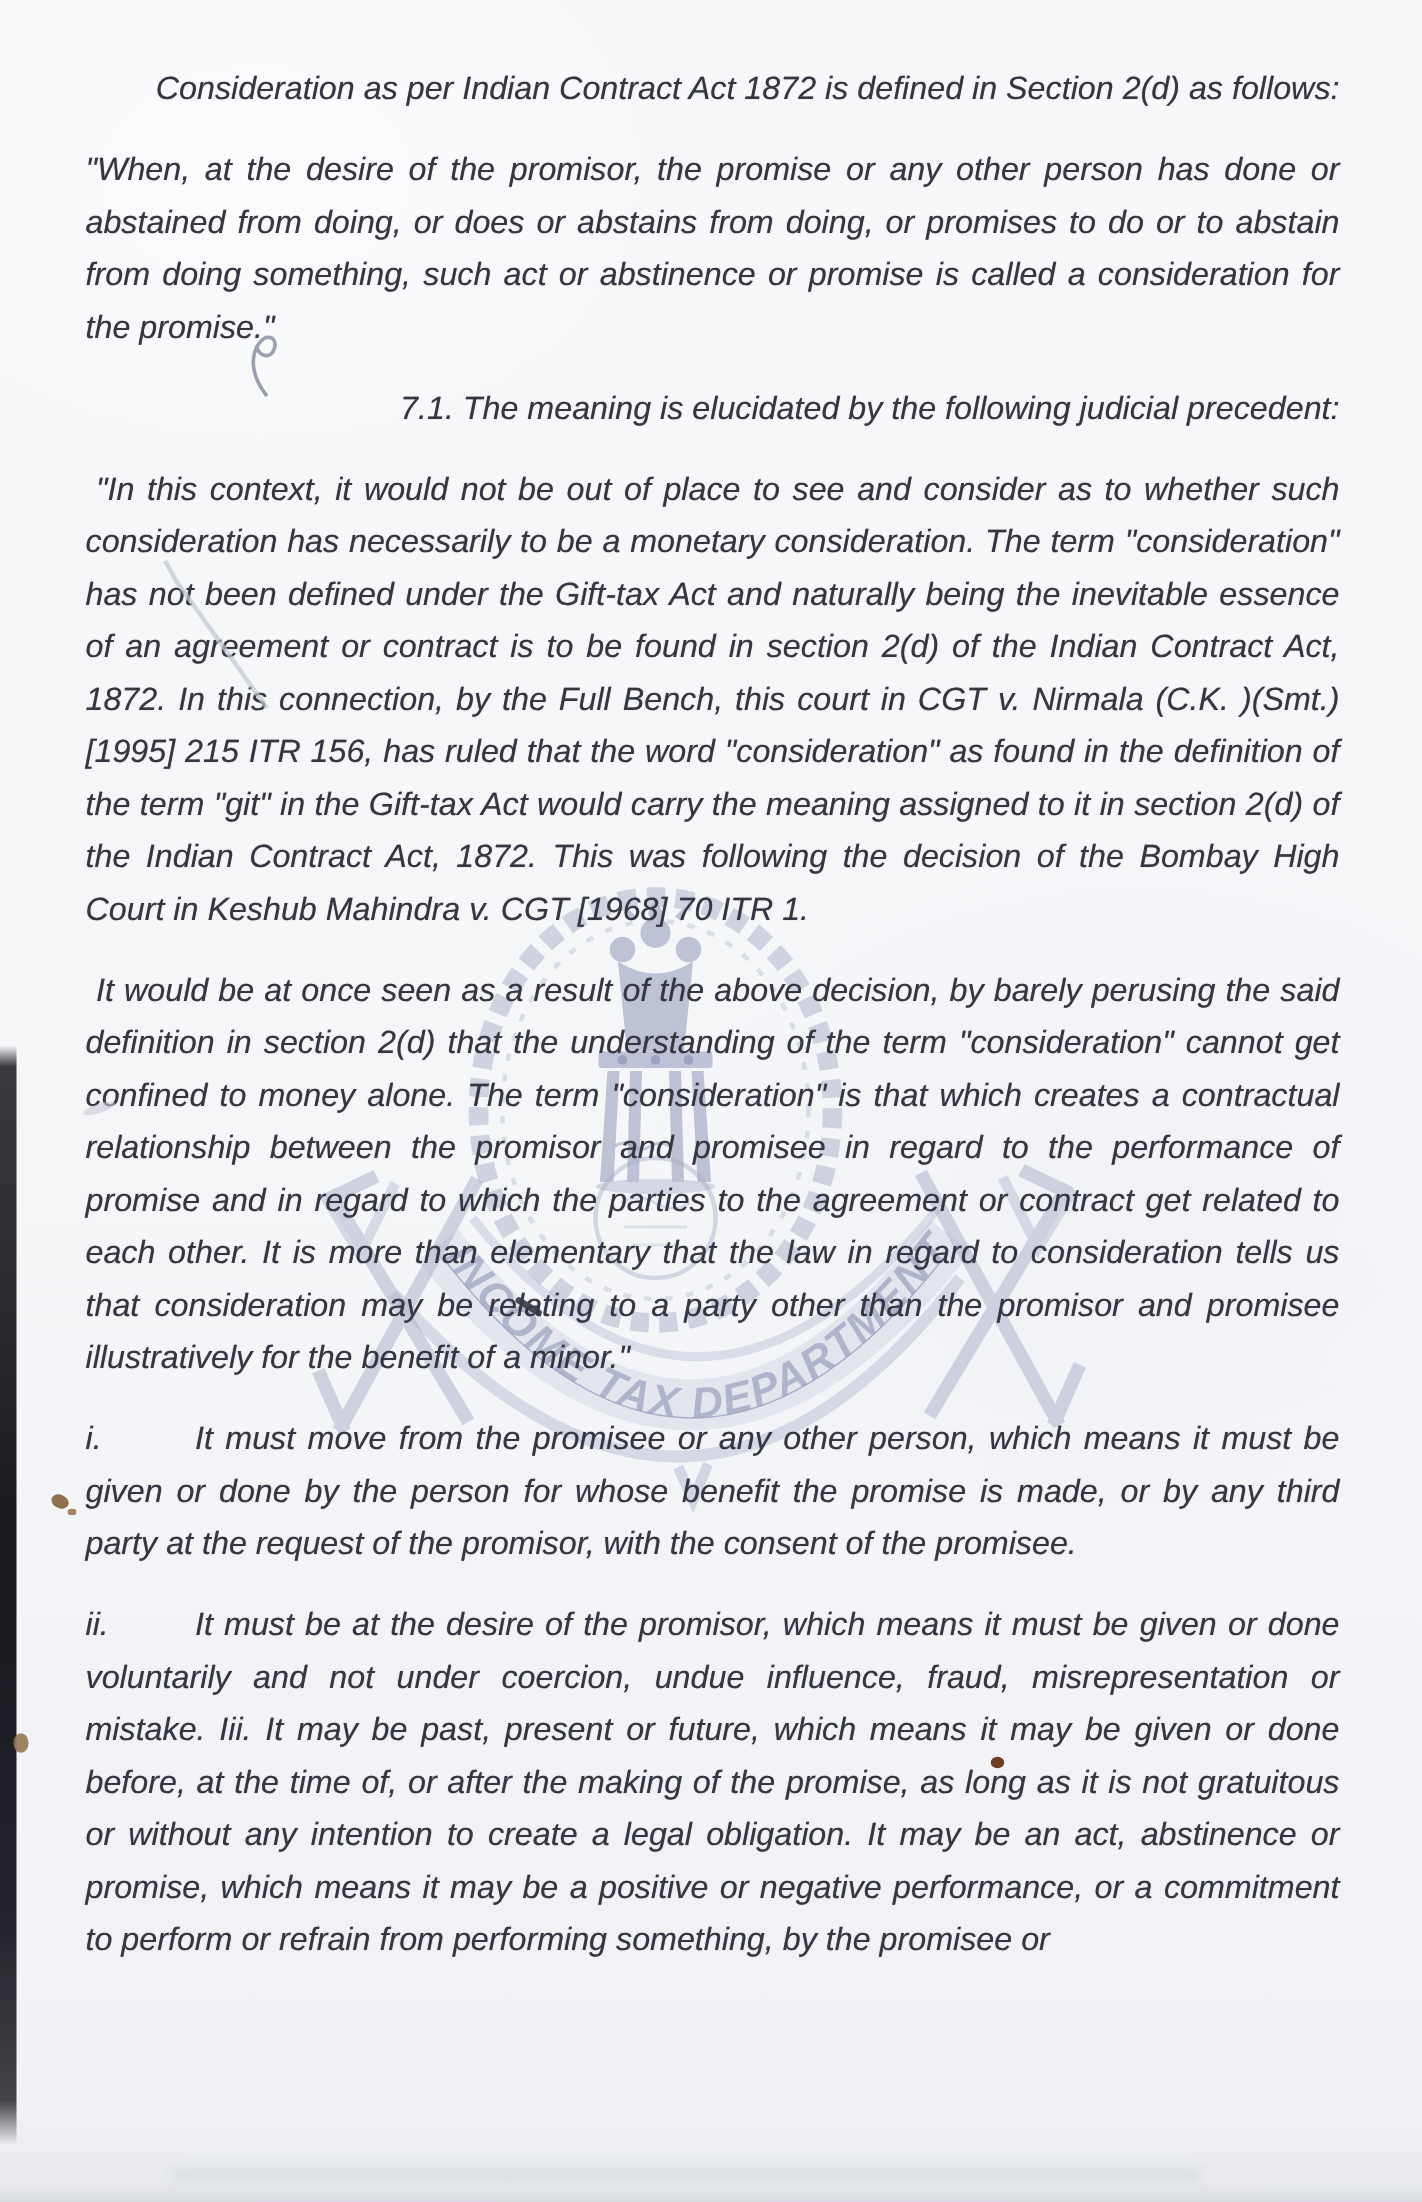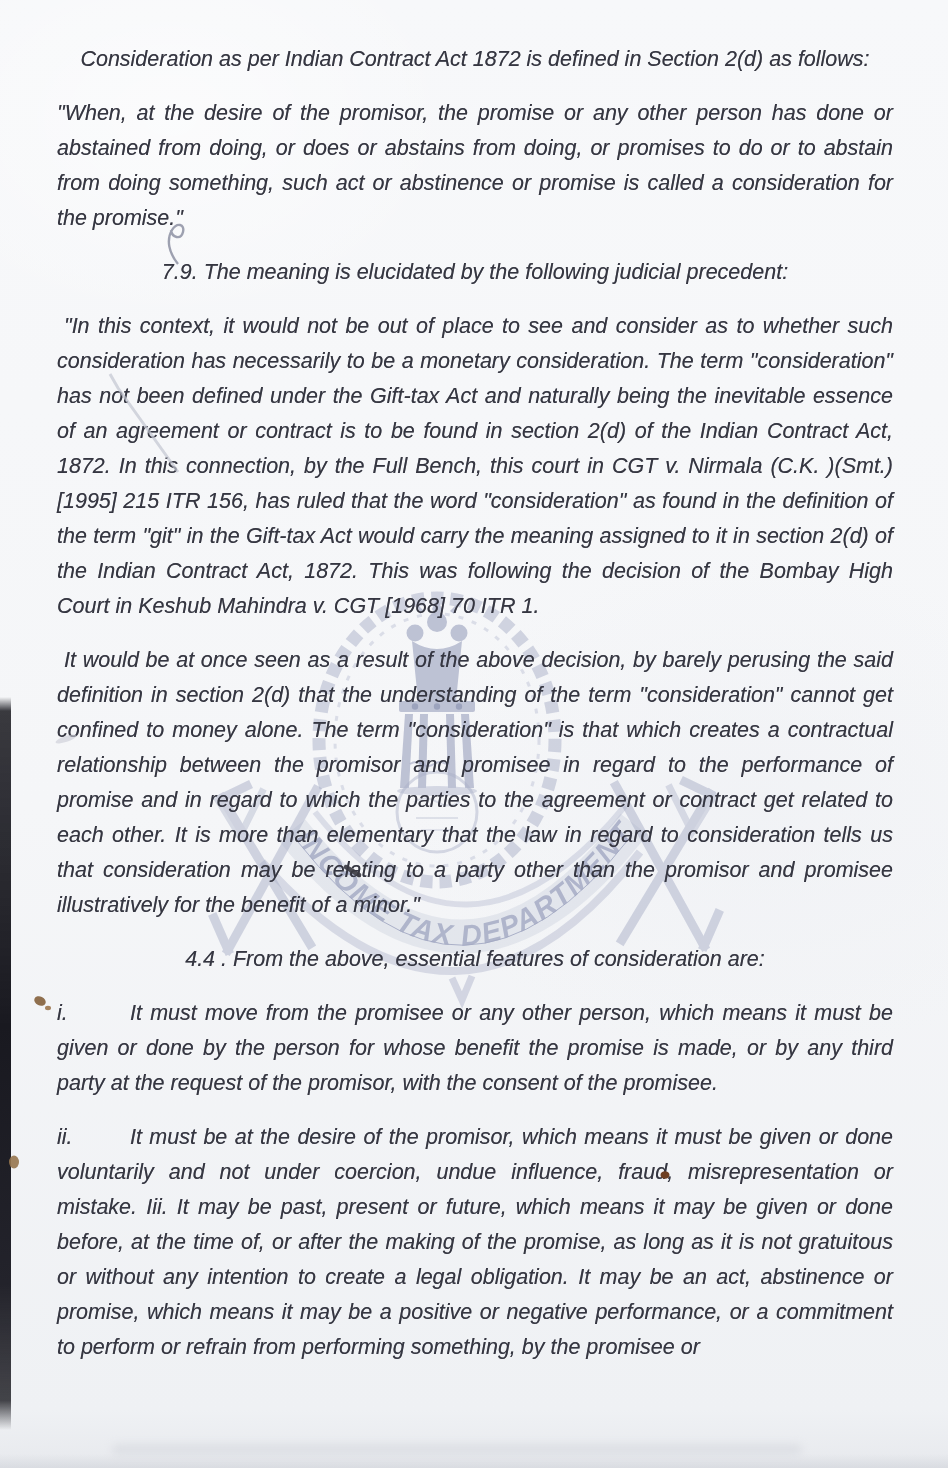--- a/index.html
+++ b/index.html
@@ -13,21 +13,21 @@
     font-style:italic;
     color:#35364100;
   }
   .content{
     position:absolute;left:57px;top:42px;width:836px;z-index:2;
     font-size:21.5px;line-height:35px;color:#353641;
     text-align:justify;
     text-shadow:0 0 .6px rgba(53,54,65,.55);
   }
   .content p{margin:0 0 19px 0;}
-  .one-line{text-align:center;white-space:nowrap;}
+  .one-line{text-align:right;white-space:nowrap;}
   .lead-sp{text-indent:7px;}
   .marker{display:inline-block;width:73px;}
   .wm,.fx{position:absolute;left:0;top:0;pointer-events:none;}
   .wm{z-index:1;}
   .fx{z-index:4;}
   .edge-band{
     position:absolute;left:0;top:697px;width:11px;height:733px;z-index:3;
     background:linear-gradient(180deg,rgba(24,24,30,0) 0,rgba(24,24,30,.85) 14px,#191920 45%,#23232b 80%,rgba(24,24,30,.8) 96%,rgba(24,24,30,0) 100%);
     filter:blur(.4px);
   }
@@ -105,24 +105,23 @@
         <path d="M704 946 L718 914"></path>
         <path d="M710 794 L685 782"></path>
         <path d="M670 788 L692 832 L714 796" stroke-width="7" opacity="0.8"></path>
       </g>
     </g>
   </svg>
 
   <div class="content">
     <p class="one-line">Consideration as per Indian Contract Act 1872 is defined in Section 2(d) as follows:</p>
     <p>"When, at the desire of the promisor, the promise or any other person has done or abstained from doing, or does or abstains from doing, or promises to do or to abstain from doing something, such act or abstinence or promise is called a consideration for the promise."</p>
-    <p class="one-line">7.9. The meaning is elucidated by the following judicial precedent:</p>
+    <p class="one-line">7.1. The meaning is elucidated by the following judicial precedent:</p>
     <p class="lead-sp">"In this context, it would not be out of place to see and consider as to whether such consideration has necessarily to be a monetary consideration. The term "consideration" has not been defined under the Gift-tax Act and naturally being the inevitable essence of an agreement or contract is to be found in section 2(d) of the Indian Contract Act, 1872. In this connection, by the Full Bench, this court in CGT v. Nirmala (C.K. )(Smt.) [1995] 215 ITR 156, has ruled that the word "consideration" as found in the definition of the term "git" in the Gift-tax Act would carry the meaning assigned to it in section 2(d) of the Indian Contract Act, 1872. This was following the decision of the Bombay High Court in Keshub Mahindra v. CGT [1968] 70 ITR 1.</p>
     <p class="lead-sp">It would be at once seen as a result of the above decision, by barely perusing the said definition in section 2(d) that the understanding of the term "consideration" cannot get confined to money alone. The term "consideration" is that which creates a contractual relationship between the promisor and promisee in regard to the performance of promise and in regard to which the parties to the agreement or contract get related to each other. It is more than elementary that the law in regard to consideration tells us that consideration may be relating to a party other than the promisor and promisee illustratively for the benefit of a minor."</p>
-    <p class="one-line">4.4 . From the above, essential features of consideration are:</p>
     <p><span class="marker">i.</span><span>It must move from the promisee or any other person, which means it must be given or done by the person for whose benefit the promise is made, or by any third party at the request of the promisor, with the consent of the promisee.</span></p>
     <p><span class="marker">ii.</span><span>It must be at the desire of the promisor, which means it must be given or done voluntarily and not under coercion, undue influence, fraud, misrepresentation or mistake. Iii. It may be past, present or future, which means it may be given or done before, at the time of, or after the making of the promise, as long as it is not gratuitous or without any intention to create a legal obligation. It may be an act, abstinence or promise, which means it may be a positive or negative performance, or a commitment to perform or refrain from performing something, by the promisee or</span></p>
   </div>
 
   <svg class="fx" width="948" height="1468" viewBox="0 0 948 1468">
     <g opacity="0.85">
       <path d="M178 264 C 169 253 166 240 172 230 C 177 222 185 224 183 232 C 181 240 172 238 171 230" stroke="#8d90a2" stroke-width="2.4" fill="none"></path>
     </g>
     <g opacity="0.7">
       <path d="M110 374 L118 388 L178 472" stroke="#c3c6d2" stroke-width="3" fill="none"></path>

